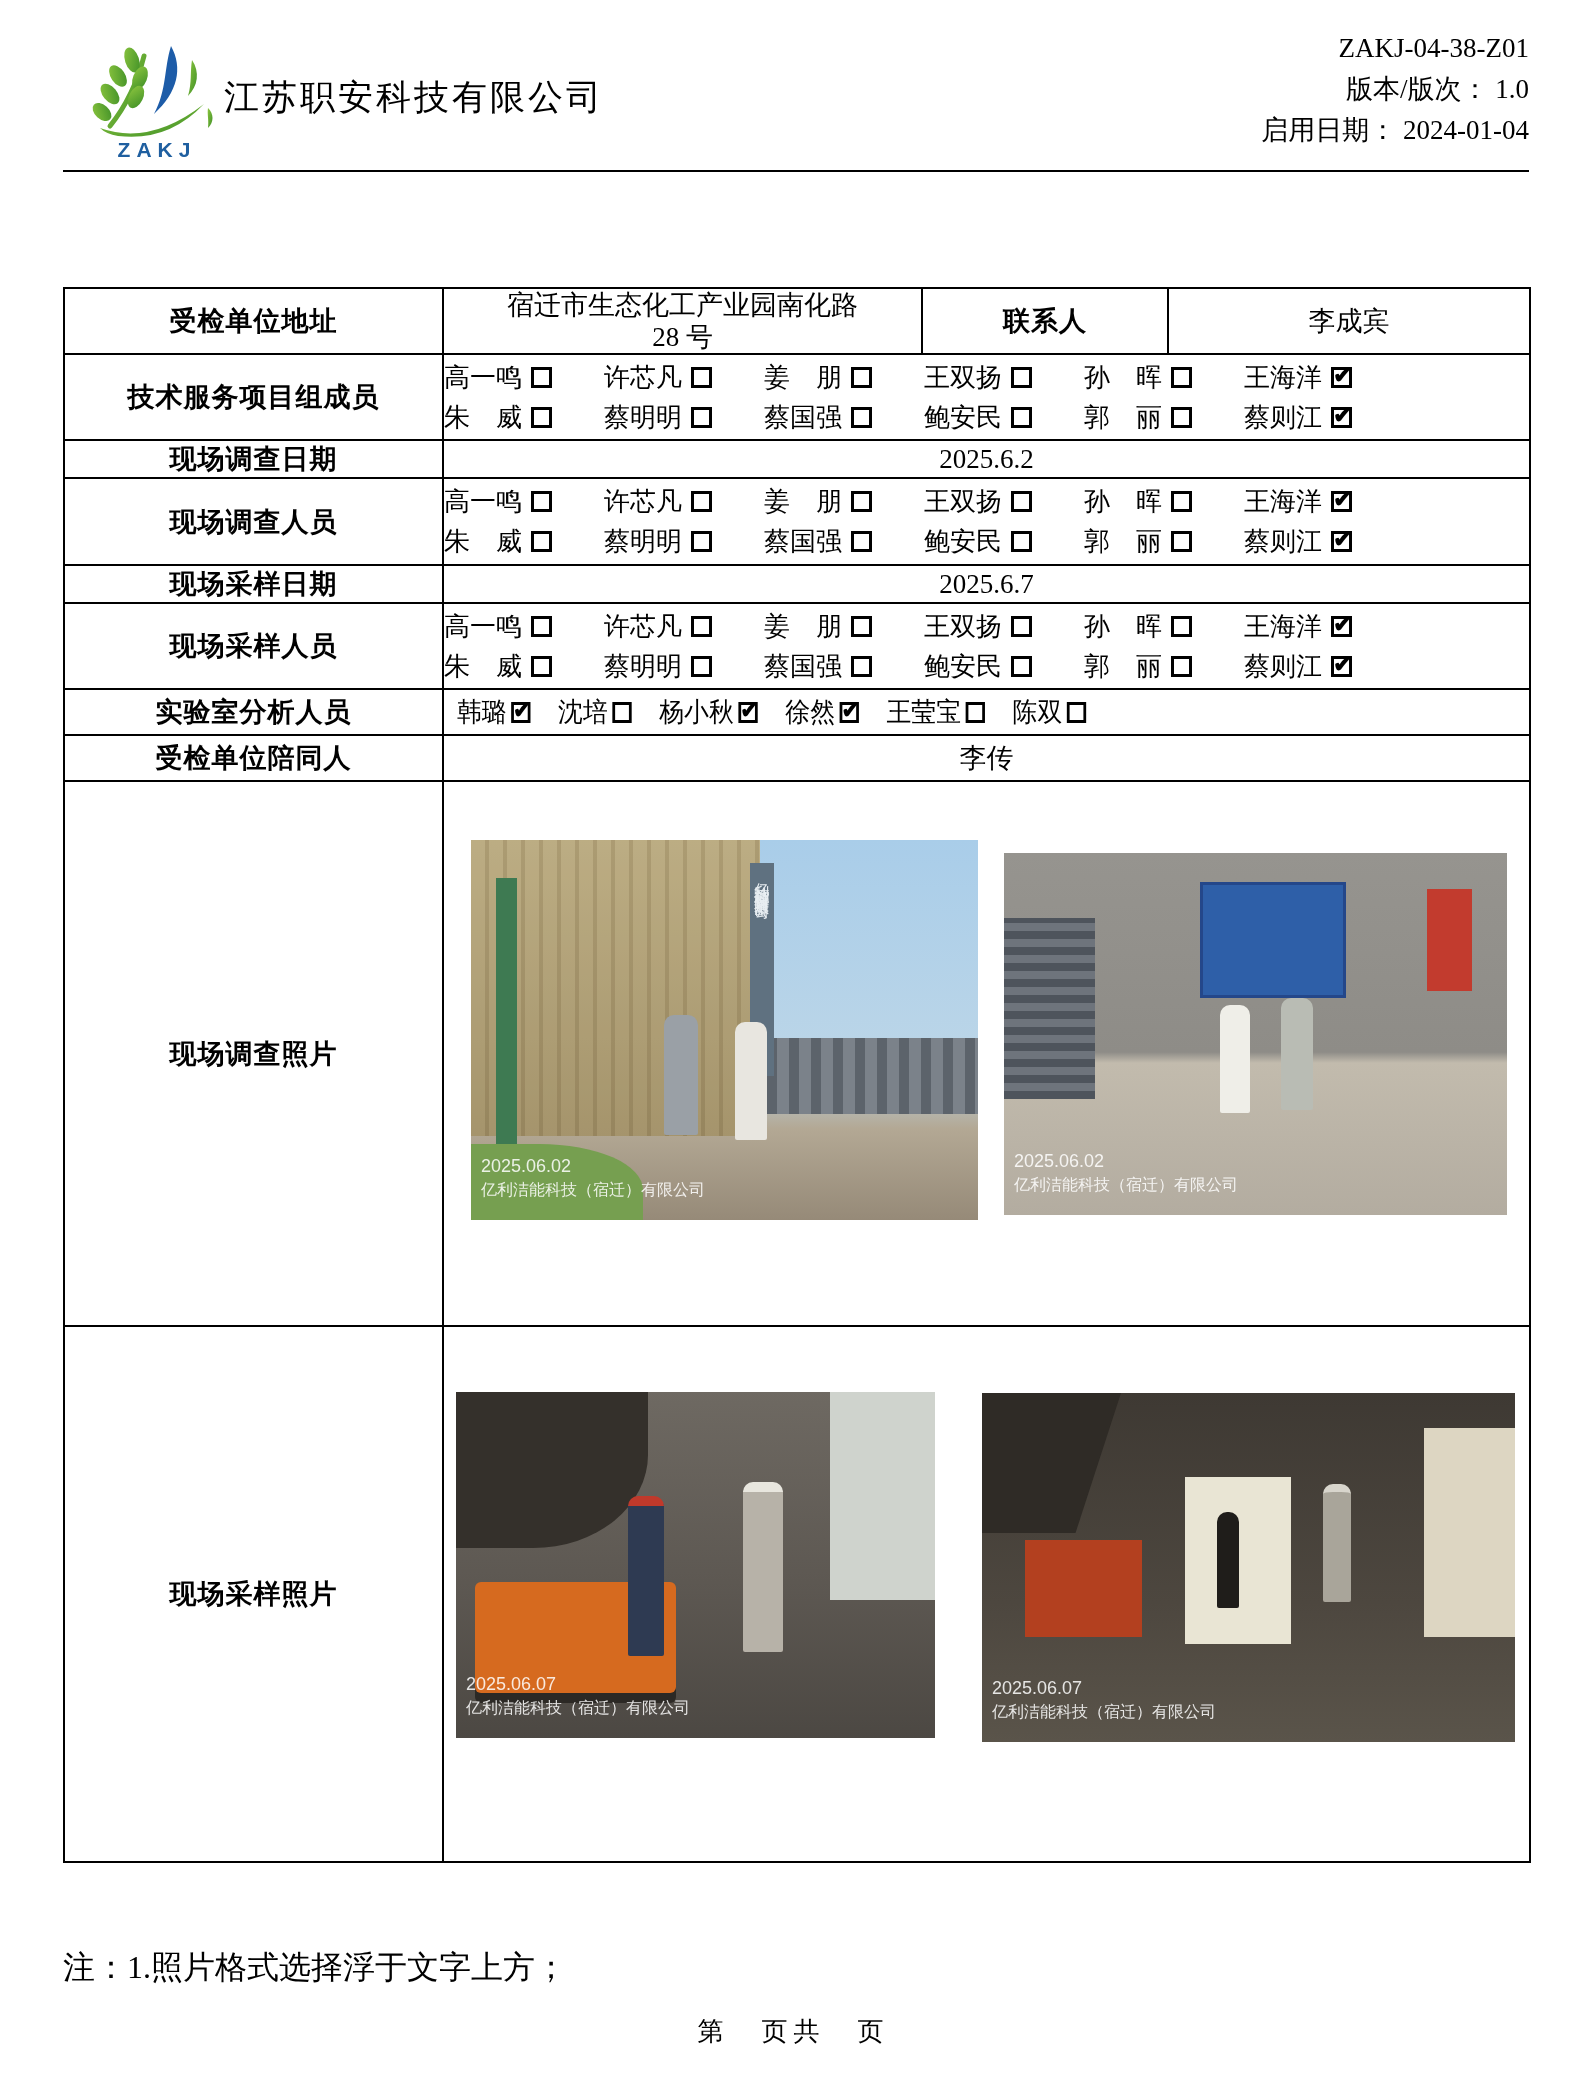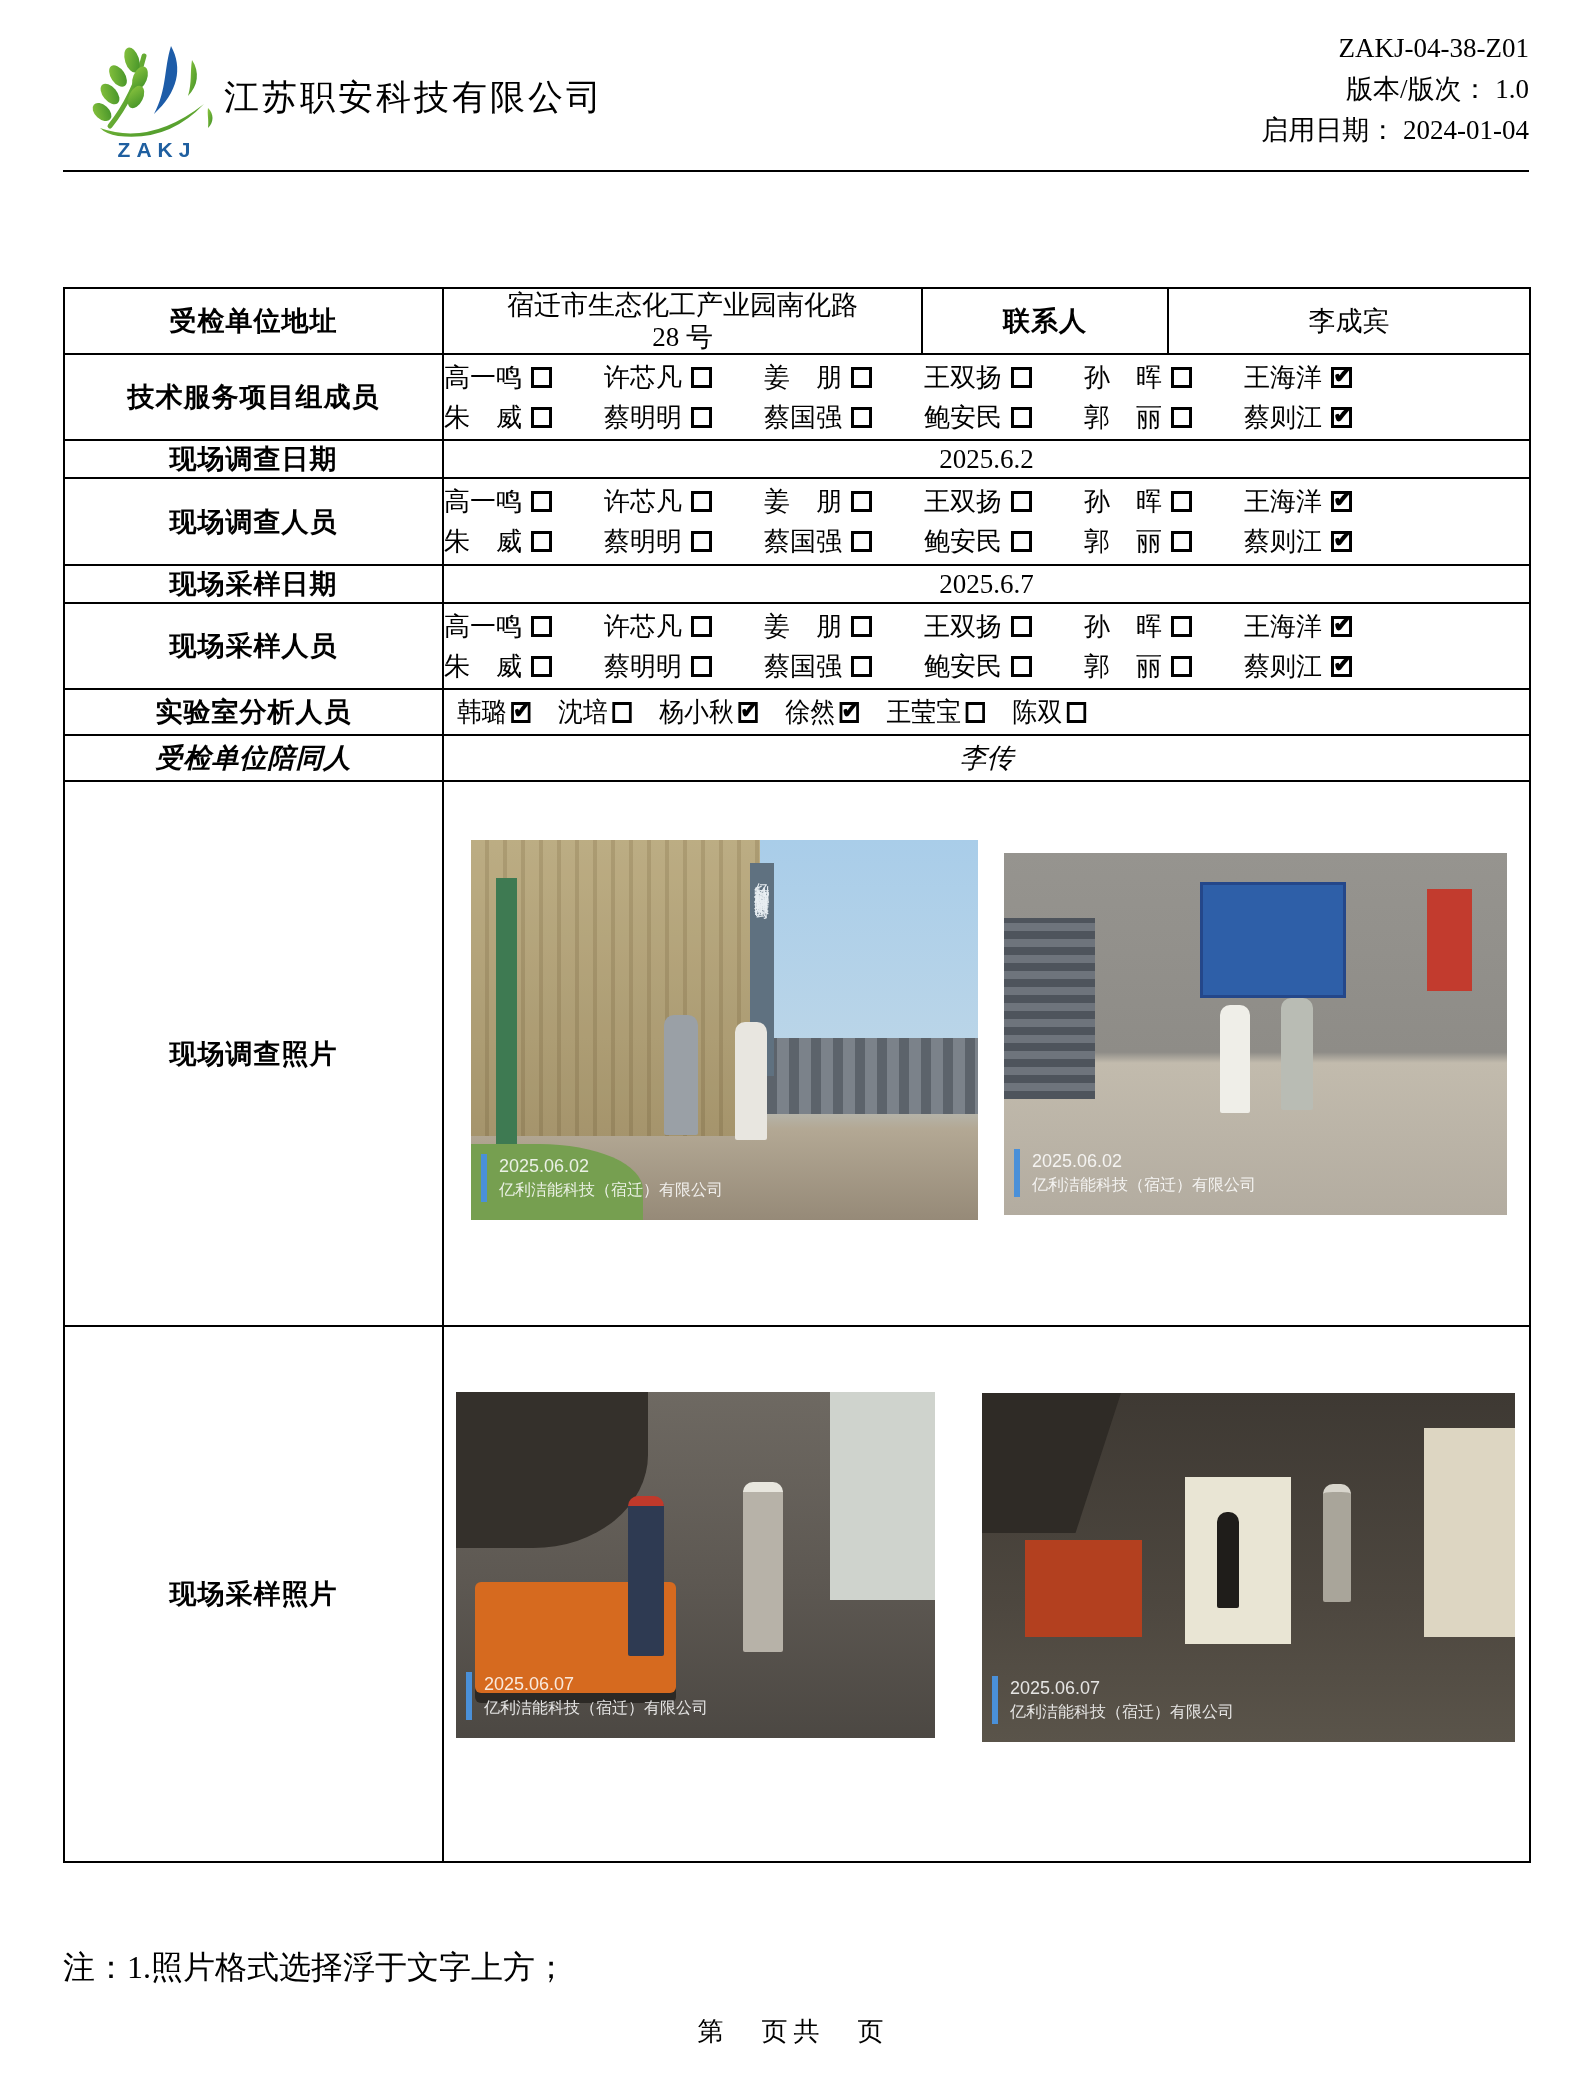--- a/index.html
+++ b/index.html
@@ -22,40 +22,40 @@
   
   table.form{position:absolute;left:63px;top:287px;width:1466px;border-collapse:collapse;table-layout:fixed;}
   table.form td{border:2px solid #000;padding:0;vertical-align:middle;font-size:27px;overflow:hidden;}
   .lbl{font-weight:bold;text-align:center;letter-spacing:1px;}
   .val-bold{font-weight:bold;padding-left:14px;}
   .center{text-align:center;}
   .cond{font-size:24px;letter-spacing:0;}
   .addr{line-height:32px;font-size:28px;border-radius:26px;}
   tr.r1 td{height:63px;} tr.r2 td{height:63px;} tr.r3 td{height:84px;}
   tr.r4 td{height:36px;} tr.r5 td{height:85px;} tr.r6 td{height:36px;margin-top:20px;}
-  tr.r7 td{height:84px;} tr.r8 td{height:44px;margin-top:47px;} tr.r9 td{height:44px;font-style:italic;}
+  tr.r7 td{height:84px;} tr.r8 td{height:44px;margin-top:47px;} tr.r9 td{height:44px;}
   tr.r10 td{height:543px;} tr.r11 td{height:534px;}
 
   
   .names-cell{padding-left:12px;}
   .names-line{display:flex;align-items:center;height:40px;font-size:26px;}
   .staff-item{display:flex;align-items:center;width:160px;}
   .staff-name{display:inline-block;min-width:82px;white-space:pre;}
   .cbox{display:inline-block;box-sizing:border-box;width:21px;height:21px;border:3px solid #000;
         margin-left:5px;position:relative;flex:0 0 auto;}
   .cbox.checked::after{content:"\2714";position:absolute;left:-1px;top:-8px;font-size:23px;font-weight:bold;}
   .lab-line{display:flex;align-items:center;height:40px;padding-left:14px;
             transform:scaleX(0.92);transform-origin:left center;}
   .lab-line .staff-item{width:auto;margin-right:30px;}
   .lab-line .staff-name{min-width:0;}
 
   
   .photo-cell{position:relative;}
   .photo{position:absolute;overflow:hidden;background:#9aa7ad;}
-  .wm{position:absolute;left:10px;bottom:18px;display:flex;align-items:stretch;}
+  .wm{position:absolute;left:10px;bottom:18px;display:flex;align-items:stretch;flex-direction:column;}
   .wm-bar{width:6px;background:#4a90d9;margin-right:12px;}
   .wm-text{color:rgba(255,255,255,0.85);font-family:"Liberation Sans",sans-serif;
            font-size:16px;line-height:24px;white-space:nowrap;}
   .wm-date{font-size:18px;}
   .scene{position:absolute;}
   .person{position:absolute;border-radius:10px 10px 2px 2px;}
   .vsign{position:absolute;writing-mode:vertical-rl;text-orientation:upright;
          background:#5f7180;color:#e8eef2;font-size:15px;letter-spacing:2px;
          padding:8px 3px;line-height:18px;}
 

